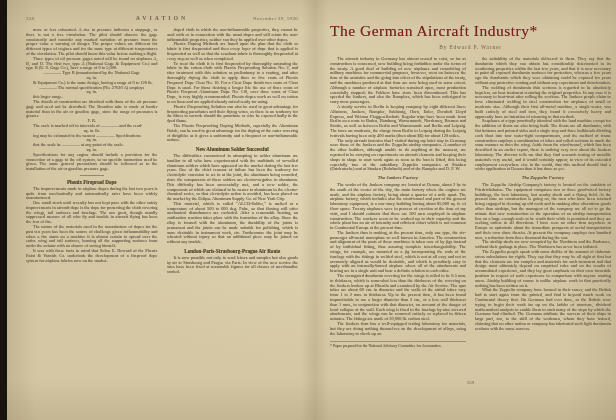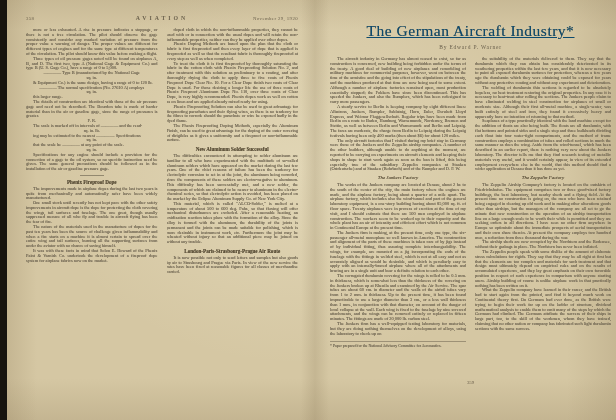--- a/index.html
+++ b/index.html
@@ -31,22 +31,22 @@
   #left-page .col{height:368px;}
   #right-page .col{height:318px;}
   .blk{margin:0;}
   .blk.p{text-align:justify;text-indent:7px;}
   .blk.c{text-align:center;}
   .blk.h{text-align:center;font-weight:bold;font-size:5.1px;margin:4px 0 2px;color:#584c34;}
   .blk.hi{text-align:center;font-style:italic;font-size:4.9px;margin:4px 0 2px;color:#584c34;}
   .blk.rule{border-top:0.6px solid rgba(111,101,82,0.65);width:24px;margin:3px auto;height:0;}
   .blk.fn{margin-top:5px;padding-top:2px;border-top:0.6px solid rgba(111,101,82,0.55);
     font-size:3.9px;line-height:4.4px;text-align:left;}
-  .art-title{text-align:center;font-size:15.5px;letter-spacing:0.5px;color:#0c4a6e;
-    text-shadow:0 0 0.4px rgba(68,61,44,0.6);text-decoration:underline;}
+  .art-title{font-size:15.5px;letter-spacing:0.5px;color:#7f1d1d;
+    text-shadow:0 0 0.4px rgba(68,61,44,0.6);}
   .byline{text-align:center;font-size:5.5px;letter-spacing:0.8px;margin-top:4px;color:#6b614d;}
   .foot-pnum{text-align:center;font-size:4.8px;margin-top:5px;color:#6b614d;}
 </style>
 </head>
 <body>
 
 <div class="paper-tone"></div>
 <div class="edge-left"></div>
 <div class="gutter"></div>
 

